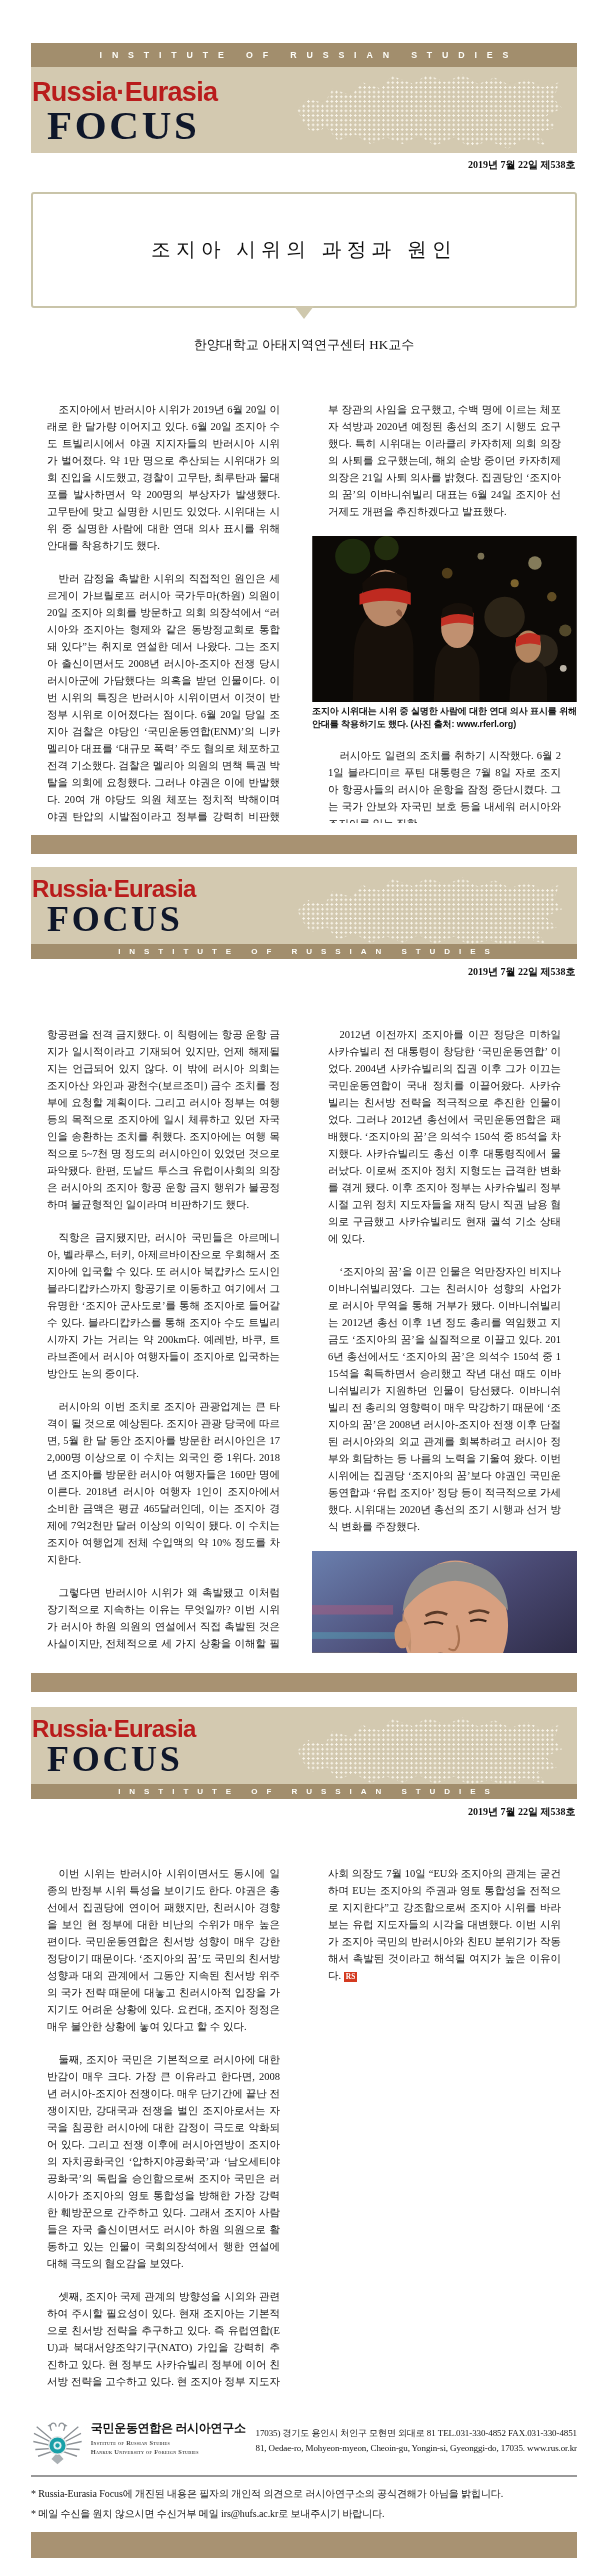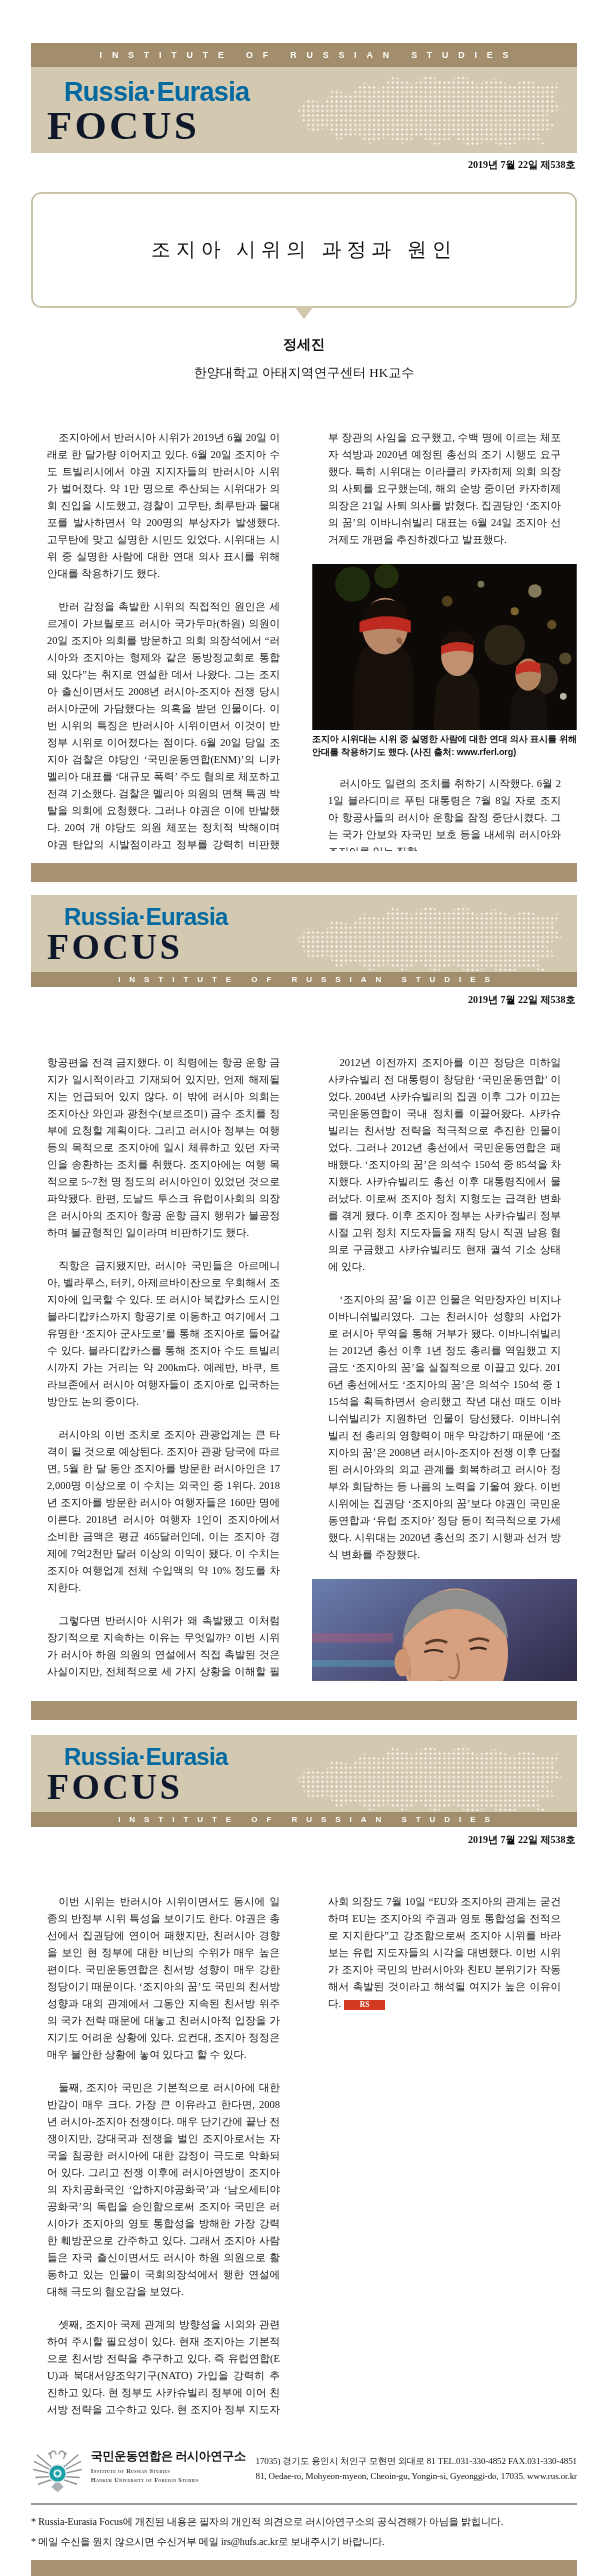--- a/index.html
+++ b/index.html
@@ -7,34 +7,34 @@
   .sheet{width:608px;box-sizing:border-box;padding:0 31px;min-height:2576px;}
   
   .inst-bar{background:#a28e6d;color:#fdfdf8;font-family:"Liberation Sans","DejaVu Sans",sans-serif;
     font-weight:bold;font-size:8.8px;text-align:center;letter-spacing:1.12em;text-indent:1.12em;
     display:flex;align-items:center;justify-content:center;}
   .inst-bar.top{height:24px;}
   .inst-bar.bottom{height:15px;font-size:8px;}
   .brand-block{background:#d3c9b0;position:relative;overflow:hidden;}
   .brand-block.pg1{height:86px;}
   .brand-block.pgn{height:77px;}
-  .brand1{position:absolute;left:33px;top:9.5px;font-family:"Liberation Sans","DejaVu Sans",sans-serif;
-    font-weight:bold;color:#0369a1;font-size:27px;letter-spacing:-0.7px;}
+  .brand1{position:absolute;left:1px;top:9.5px;font-family:"Liberation Sans","DejaVu Sans",sans-serif;
+    font-weight:bold;color:#b91c1c;font-size:27px;letter-spacing:-0.7px;}
   .brand-block.pgn .brand1{font-size:24px;top:8px;}
   .brand2{position:absolute;left:16px;top:38px;font-family:"Liberation Serif","DejaVu Serif",serif;
     font-weight:bold;color:#0f172a;font-size:41px;letter-spacing:2.7px;line-height:1;}
   .brand-block.pgn .brand2{font-size:36px;top:34px;}
   .map-dots{position:absolute;right:15px;top:6.8px;width:270px;height:76px;
     background-image:radial-gradient(circle,#f8f4e9 1px,rgba(0,0,0,0) 1.1px);
     background-size:4.7px 4.7px;
     clip-path:polygon(2% 48%,6% 34%,12% 40%,15% 22%,22% 30%,26% 14%,33% 22%,37% 6%,45% 16%,50% 4%,57% 14%,63% 4%,69% 16%,75% 8%,81% 18%,87% 10%,93% 20%,99% 14%,97% 34%,100% 46%,94% 56%,98% 70%,91% 76%,94% 92%,86% 84%,80% 96%,73% 86%,66% 94%,60% 82%,53% 92%,47% 80%,41% 90%,35% 82%,29% 90%,23% 78%,17% 86%,13% 70%,7% 76%,4% 62%);}
   .brand-block.pg1 .map-dots{height:81px;top:4px;}
   .date-row{text-align:right;font-weight:bold;font-size:10px;padding:5.4px 1.4px 0 0;height:17.6px;}
   
-  .title-box{margin-top:16px;height:112px;border:2px solid #c9c4a9;border-radius:10px;
+  .title-box{margin-top:16px;height:112px;border:2px solid #c9c4a9;border-radius:3px;
     display:flex;align-items:center;justify-content:center;position:relative;}
   .title-box .tri{position:absolute;left:50%;bottom:-13.5px;transform:translateX(-50%);
     width:0;height:0;border-left:10px solid transparent;border-right:10px solid transparent;
     border-top:13.5px solid #cfc8ad;}
   .article-title{font-size:19.6px;letter-spacing:5.4px;color:#111;}
   .author-wrap{margin-top:28px;text-align:center;}
   .author-name{font-size:14px;font-weight:bold;}
   .author-affil{font-size:13px;margin-top:10px;}
   
   .cols{display:flex;justify-content:space-between;overflow:hidden;}
@@ -44,21 +44,21 @@
   .cols.p3{margin-top:27px;height:540px;}
   p.para{margin:16px;font-size:10.5px;line-height:17px;text-align:justify;text-indent:1.1em;
     word-break:break-all;}
   p.para.cont{text-indent:0;}
   .photo{width:100%;display:block;border:0;}
   .photo-wrap{margin-top:15px;}
   .caption{font-family:"Liberation Sans","DejaVu Sans",sans-serif;font-weight:bold;
     font-size:9px;line-height:1.4;text-align:justify;margin-top:3.4px;letter-spacing:-0.1px;}
   .after-photo{margin-top:17.6px;}
   .end-mark{display:inline-block;background:#d43a20;color:#fff;font-family:"Liberation Serif",serif;
-    font-size:7.4px;font-weight:bold;line-height:10px;padding:0 16px;vertical-align:baseline;margin-left:2.7px;}
+    font-size:7.4px;font-weight:bold;line-height:10px;padding:0 2px;vertical-align:baseline;margin-left:2.7px;}
   
   .page-end-bar{background:#a89272;height:19px;}
   .page-end-bar.after-p1{margin-top:12px;}
   .page-end-bar.after-p2{margin-top:20px;}
   .gap20{height:13.5px;}
   .gap22{height:15px;}
   
   .footer{margin-top:31px;}
   .f-top{display:flex;align-items:flex-start;border-bottom:2px solid #9a9a9a;padding-bottom:8px;}
   .emblem{width:53px;height:47px;flex:0 0 53px;}
@@ -87,21 +87,20 @@
       <div class="map-dots"></div>
     </div>
     <div class="date-row">2019년 7월 22일 제538호</div>
 
     <div class="title-box">
       <div class="article-title">조지아 시위의 과정과 원인</div>
       <div class="tri"></div>
     </div>
 
     <div class="author-wrap">
-      <div class="author-name">정세진</div>
       <div class="author-affil">한양대학교 아태지역연구센터 HK교수</div>
     </div>
 
     <div class="cols p1">
       <div class="col">
         <p class="para">조지아에서 반러시아 시위가 2019년 6월 20일 이래로 한 달가량 이어지고 있다. 6월 20일 조지아 수도 트빌리시에서 야권 지지자들의 반러시아 시위가 벌어졌다. 약 1만 명으로 추산되는 시위대가 의회 진입을 시도했고, 경찰이 고무탄, 최루탄과 물대포를 발사하면서 약 200명의 부상자가 발생했다. 고무탄에 맞고 실명한 시민도 있었다. 시위대는 시위 중 실명한 사람에 대한 연대 의사 표시를 위해 안대를 착용하기도 했다.</p>
         <p class="para">반러 감정을 촉발한 시위의 직접적인 원인은 세르게이 가브릴로프 러시아 국가두마(하원) 의원이 20일 조지아 의회를 방문하고 의회 의장석에서 “러시아와 조지아는 형제와 같은 동방정교회로 통합돼 있다”는 취지로 연설한 데서 나왔다. 그는 조지아 출신이면서도 2008년 러시아-조지아 전쟁 당시 러시아군에 가담했다는 의혹을 받던 인물이다. 이번 시위의 특징은 반러시아 시위이면서 이것이 반정부 시위로 이어졌다는 점이다. 6월 20일 당일 조지아 검찰은 야당인 ‘국민운동연합(ENM)’의 니카 멜리아 대표를 ‘대규모 폭력’ 주도 혐의로 체포하고 전격 기소했다. 검찰은 멜리아 의원의 면책 특권 박탈을 의회에 요청했다. 그러나 야권은 이에 반발했다. 20여 개 야당도 의원 체포는 정치적 박해이며 야권 탄압의 시발점이라고 정부를 강력히 비판했다.</p>
         <p class="para">시위는 지금까지 한 달째 진행 중이다. 시위대는 내무</p>
       </div>
       <div class="col">

